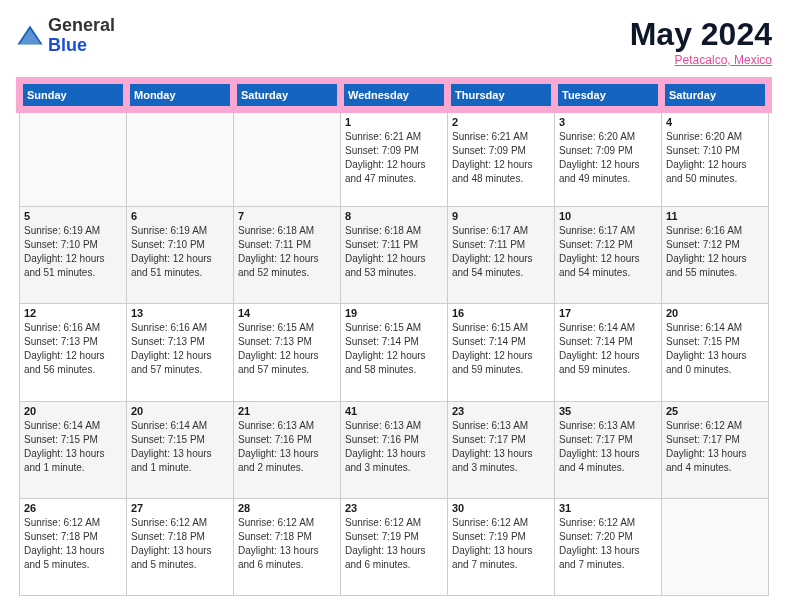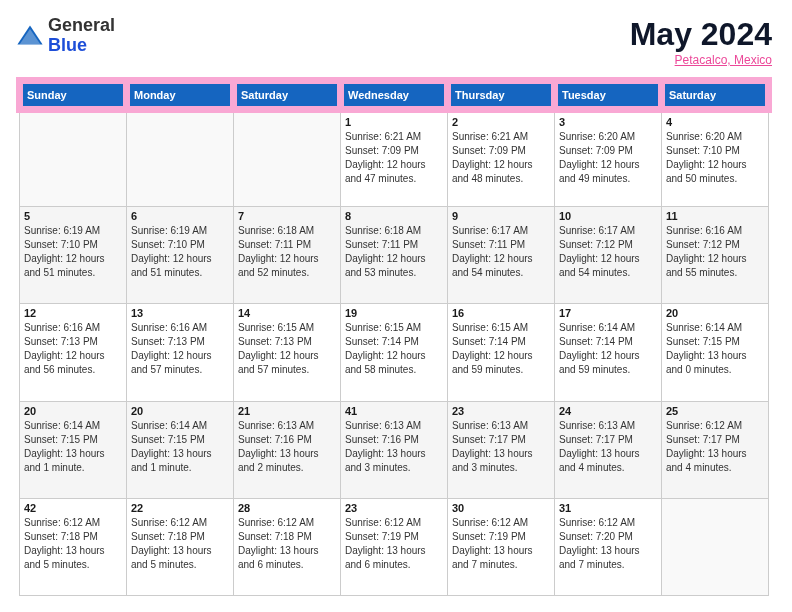--- a/index.html
+++ b/index.html
@@ -300,44 +300,44 @@
 and 3 minutes.</div>
           </td>
           <td class="shaded">
             <span class="day-number">23</span>
             <div class="day-info" style="white-space: pre-line;">Sunrise: 6:13 AM
 Sunset: 7:17 PM
 Daylight: 13 hours
 and 3 minutes.</div>
           </td>
           <td class="shaded">
-            <span class="day-number">24</span>
+            <span class="day-number">35</span>
             <div class="day-info" style="white-space: pre-line;">Sunrise: 6:13 AM
 Sunset: 7:17 PM
 Daylight: 13 hours
 and 4 minutes.</div>
           </td>
           <td class="shaded">
             <span class="day-number">25</span>
             <div class="day-info" style="white-space: pre-line;">Sunrise: 6:12 AM
 Sunset: 7:17 PM
 Daylight: 13 hours
 and 4 minutes.</div>
           </td>
         </tr>
         <tr>
           <td>
-            <span class="day-number">42</span>
+            <span class="day-number">26</span>
             <div class="day-info" style="white-space: pre-line;">Sunrise: 6:12 AM
 Sunset: 7:18 PM
 Daylight: 13 hours
 and 5 minutes.</div>
           </td>
           <td>
-            <span class="day-number">22</span>
+            <span class="day-number">27</span>
             <div class="day-info" style="white-space: pre-line;">Sunrise: 6:12 AM
 Sunset: 7:18 PM
 Daylight: 13 hours
 and 5 minutes.</div>
           </td>
           <td>
             <span class="day-number">28</span>
             <div class="day-info" style="white-space: pre-line;">Sunrise: 6:12 AM
 Sunset: 7:18 PM
 Daylight: 13 hours

